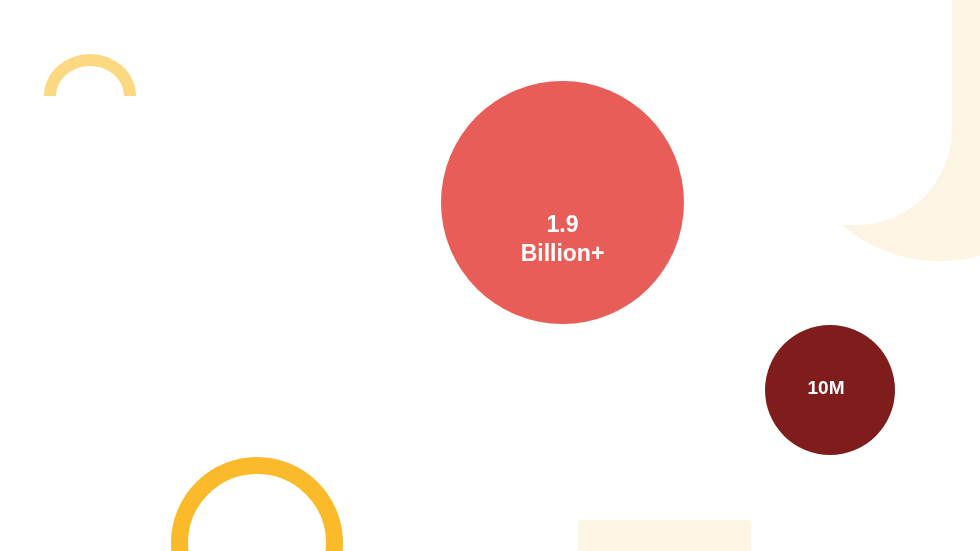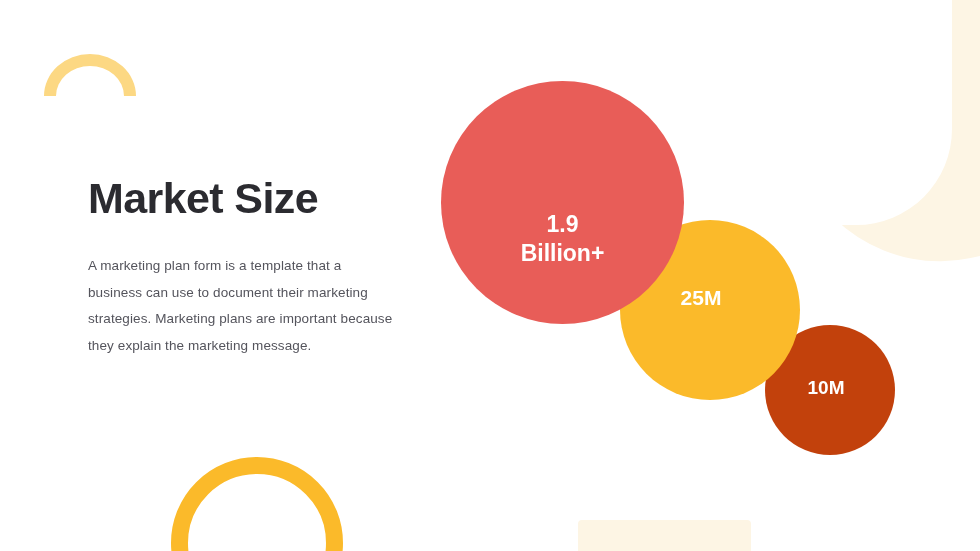--- a/index.html
+++ b/index.html
@@ -167,21 +167,21 @@
     font-size: 21px;
     line-height: 1.25;
     transform: translate(-9px, -12px);
   }
 
   .bubble-tertiary {
     left: 765px;
     top: 325px;
     width: 130px;
     height: 130px;
-    background: #c2410c;
+    background: #7f1d1d;
     z-index: 1;
   }
   .bubble-tertiary .bubble-label {
     font-size: 19px;
     line-height: 1.25;
     transform: translate(-4px, -2px);
   }
 </style>
 </head>
 <body>
@@ -193,31 +193,24 @@
   <div class="deco-cream-bottom"></div>
 
   <div class="arc-clip arc-top-left-clip">
     <div class="arc arc-top-left"></div>
   </div>
 
   <div class="arc-clip arc-bottom-clip">
     <div class="arc arc-bottom"></div>
   </div>
 
-  <div class="text-col">
-    <h1 class="page-title">Market Size</h1>
-    <p class="body-copy">A marketing plan form is a template that a business can use to document their marketing strategies. Marketing plans are important because they explain the marketing message.</p>
-  </div>
 
   <div class="bubble bubble-primary">
     <span class="bubble-label">1.9
 Billion+</span>
   </div>
 
-  <div class="bubble bubble-secondary">
-    <span class="bubble-label">25M</span>
-  </div>
 
   <div class="bubble bubble-tertiary">
     <span class="bubble-label">10M</span>
   </div>
 
 </div>
 
 </body></html>

